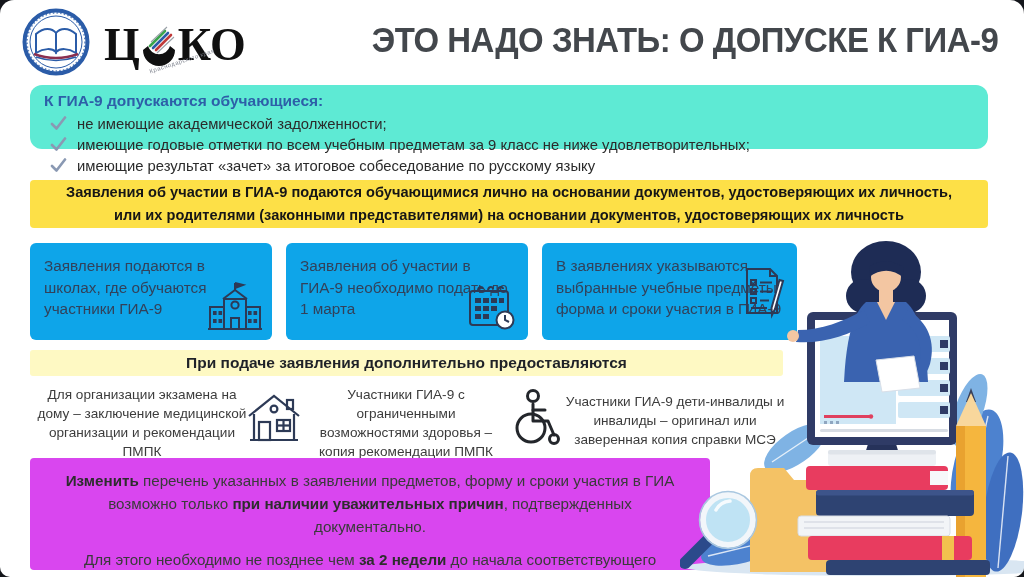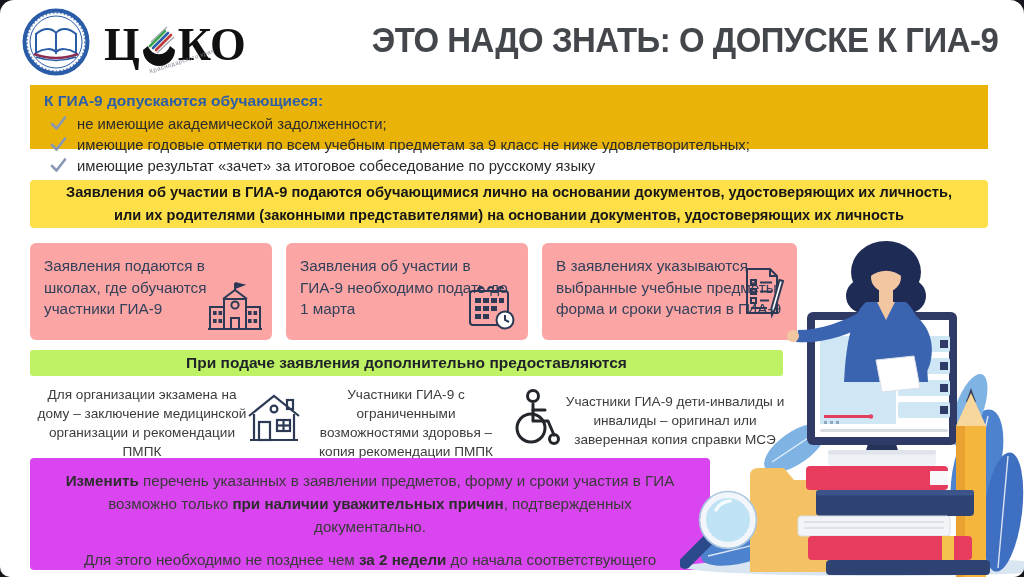--- a/index.html
+++ b/index.html
@@ -13,46 +13,46 @@
   .logo-word { position:absolute; left:104px; top:16px; height:56px; display:flex; align-items:center;
                font-family:"Liberation Serif","DejaVu Serif",serif; font-weight:700; font-size:46px; color:#101010; }
   .logo-word .swoosh { width:36px; height:42px; margin:6px 1px 0 1px; }
   .logo-sub { position:absolute; left:148px; top:58px; font-size:6px; color:#7a7f8a; transform:rotate(-18deg); letter-spacing:.5px; }
   .title { position:absolute; left:352px; top:20px; width:660px; text-align:center;
            font-size:35px; font-weight:800; color:#43474c; letter-spacing:-0.5px;
            transform:scaleX(.94); transform-origin:center; white-space:nowrap; }
 
   
   .admission { position:absolute; left:30px; top:85px; width:958px; height:64px;
-               background:#eab308; border-radius:0; padding:7px 16px 6px 14px; }
+               background:#5eead4; border-radius:12px; padding:7px 16px 6px 14px; }
   .admission h2 { font-size:15.5px; font-weight:700; color:#2d5fa8; margin-bottom:3px; }
   .check-row { display:flex; align-items:center; height:21px; }
   .check-row svg { width:17px; height:15px; margin:0 10px 0 6px; flex:0 0 auto; }
   .check-row span { font-size:14.8px; color:#2b2b2b; }
 
   
   .pink-banner { position:absolute; left:30px; top:180px; width:958px; height:48px;
                  background:#fde047; border-radius:4px; display:flex; align-items:center; justify-content:center;
                  padding:4px 28px; }
   .pink-banner p { font-size:14.6px; font-weight:700; color:#161616; text-align:center; line-height:1.55; }
 
   
-  .card { position:absolute; top:243px; height:97px; background:#fca5a5; border-radius:6px; padding:12px 12px 10px 14px; }
+  .card { position:absolute; top:243px; height:97px; background:#0ea5e9; border-radius:6px; padding:12px 12px 10px 14px; }
   .card-1 { left:30px;  width:242px; }
   .card-2 { left:286px; width:242px; }
   .card-3 { left:542px; width:255px; }
   .card p { font-size:15.3px; color:#32415a; line-height:1.42; }
   .card .icon { position:absolute; }
   .card-1 .icon { right:10px; bottom:8px; width:54px; height:52px; }
   .card-2 .icon { right:12px; bottom:8px; width:50px; height:50px; }
   .card-3 .icon { right:10px; top:24px;  width:46px; height:52px; }
   .card .icon svg { width:100%; height:100%; }
 
   
-  .add-bar { position:absolute; left:30px; top:350px; width:753px; height:26px; background:#bef264; border-radius:3px;
+  .add-bar { position:absolute; left:30px; top:350px; width:753px; height:26px; background:#fef9c3; border-radius:3px;
              display:flex; align-items:center; justify-content:center; }
   .add-bar span { font-size:15.5px; font-weight:700; color:#1f2228; }
   .add-text { position:absolute; font-size:13.6px; color:#3c3c3c; text-align:center; line-height:1.4; }
   .add-text-1 { left:34px;  top:385px; width:216px; }
   .add-text-2 { left:308px; top:385px; width:196px; }
   .add-text-3 { left:560px; top:392px; width:230px; }
   .add-icon { position:absolute; }
   .add-icon-house { left:246px; top:393px; width:56px; height:50px; }
   .add-icon-wheel { left:510px; top:388px; width:54px; height:58px; }
 

